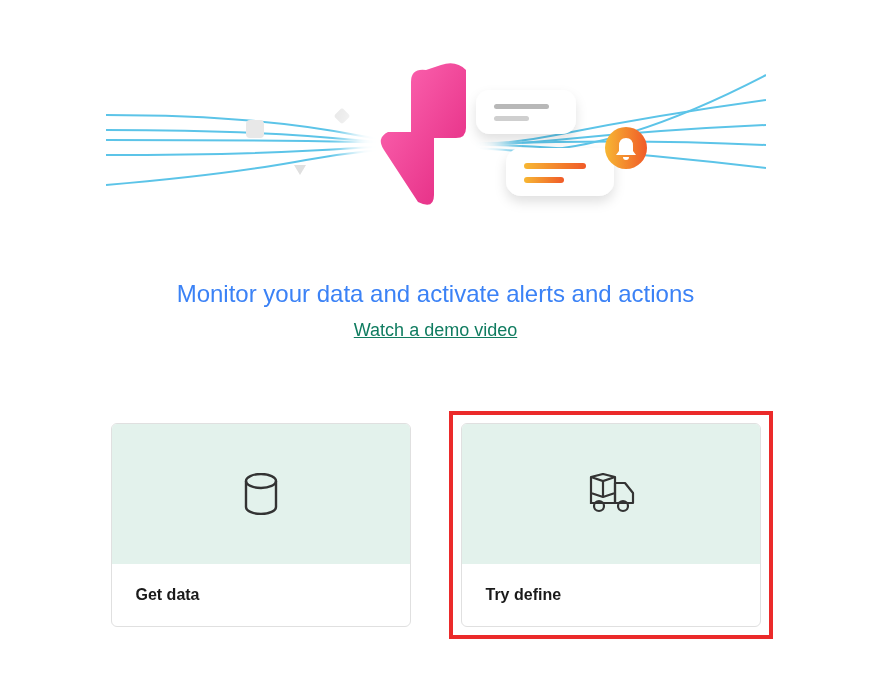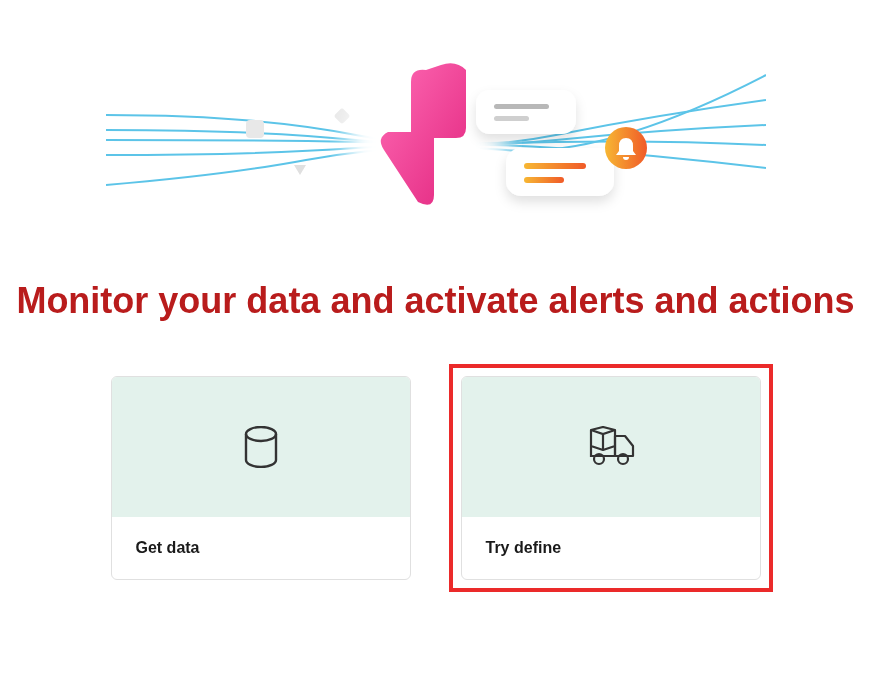--- a/index.html
+++ b/index.html
@@ -20,23 +20,23 @@
       align-items: center;
       padding-top: 20px;
     }
     .hero-illustration {
       width: 660px;
       height: 220px;
       position: relative;
       margin-bottom: 40px;
     }
     .heading {
-      font-size: 36px;
-      font-weight: 700;
-      color: #b91c1c;
+      font-size: 24px;
+      font-weight: 400;
+      color: #3b82f6;
       text-align: center;
       margin-bottom: 12px;
     }
     .subheading {
       font-size: 18px;
       color: #5a5a5a;
       text-align: center;
       margin-bottom: 6px;
     }
     .demo-link {
@@ -143,20 +143,21 @@
       </g>
       <defs>
         <filter id="shadow1" x="-20%" y="-20%" width="140%" height="160%">
           <feDropShadow dx="0" dy="6" stdDeviation="6" flood-color="#000000" flood-opacity="0.12"></feDropShadow>
         </filter>
       </defs>
     </svg>
   </div>
 
   <h1 class="heading">Monitor your data and activate alerts and actions</h1>
+  <a class="demo-link">Watch a demo video</a>
 
   <div class="cards">
     <div class="card-wrapper">
       <div class="card">
         <div class="card-icon-area">
           <svg class="db-icon" viewBox="0 0 38 42">
             <ellipse cx="19" cy="8" rx="15" ry="7" fill="none" stroke="#333" stroke-width="2.4"></ellipse>
             <path d="M 4 8 L 4 34 A 15 7 0 0 0 34 34 L 34 8" fill="none" stroke="#333" stroke-width="2.4"></path>
           </svg>
         </div>

